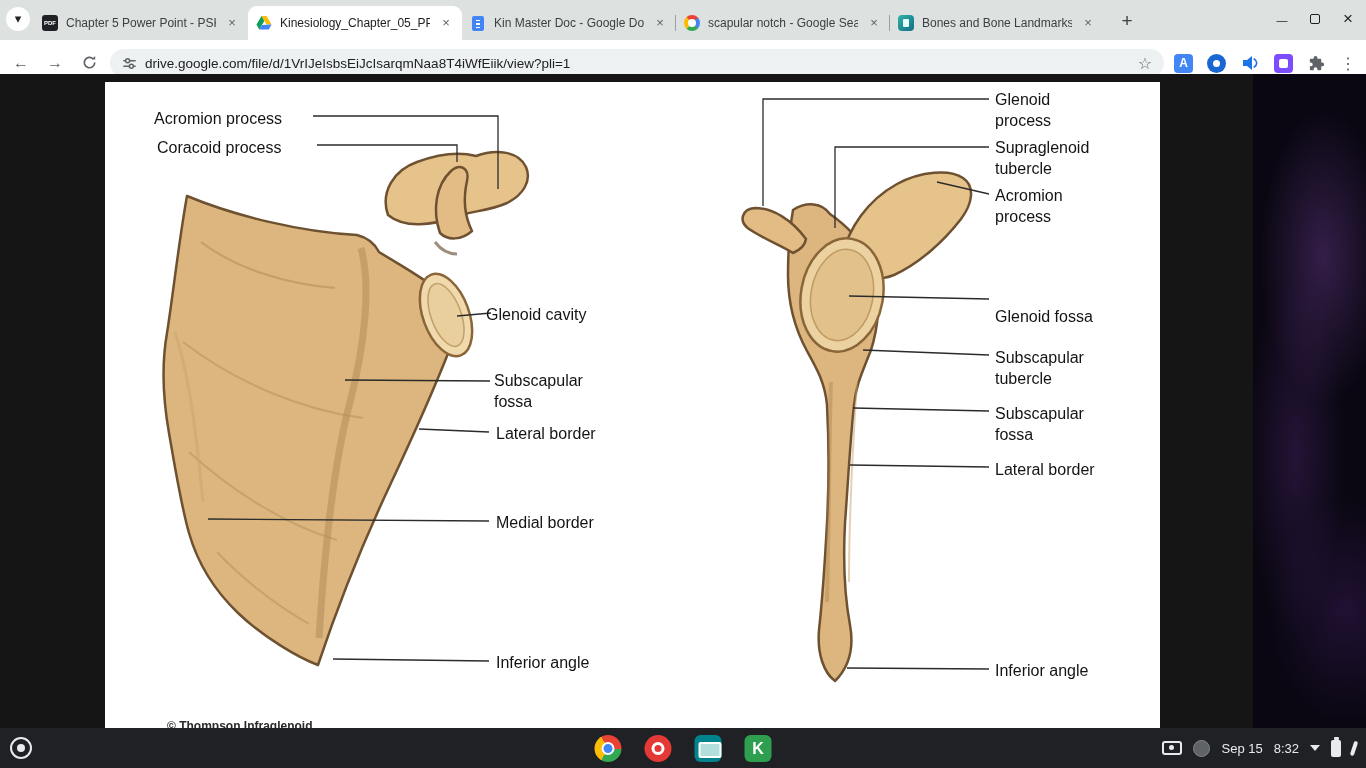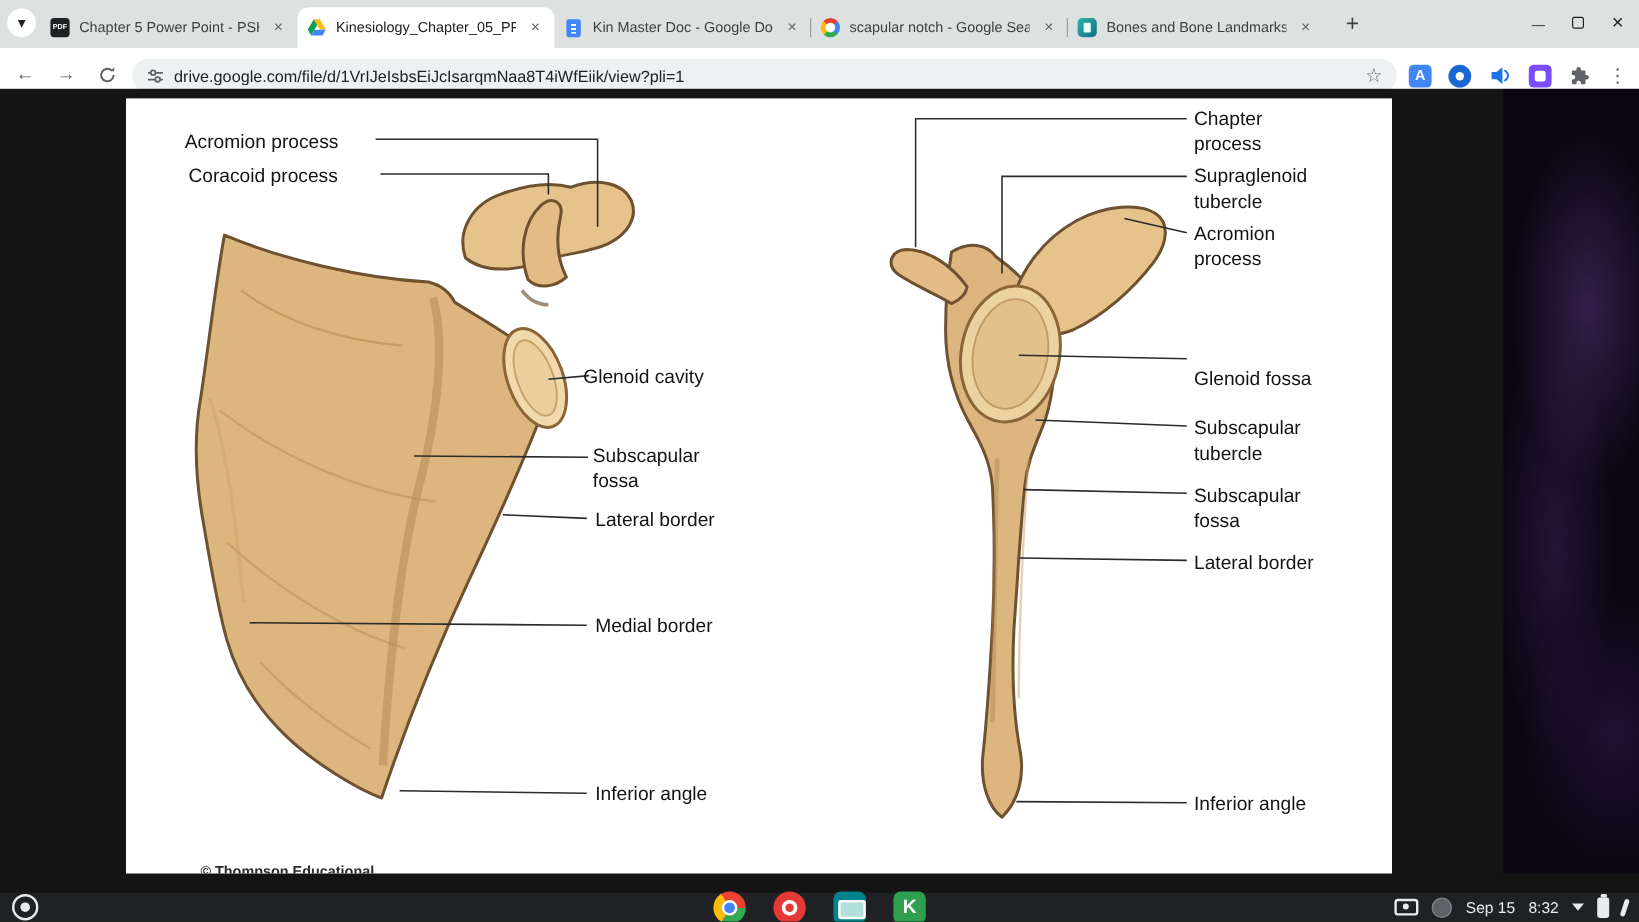--- a/index.html
+++ b/index.html
@@ -70,21 +70,21 @@
     radial-gradient(90px 210px at 62% 28%,rgba(150,85,200,.30),transparent 70%),
     radial-gradient(70px 260px at 38% 58%,rgba(120,60,170,.24),transparent 70%),
     radial-gradient(110px 160px at 82% 82%,rgba(95,45,145,.26),transparent 70%),
     #0a0712}
   .page{position:absolute;left:105px;top:8px;width:1055px;height:648px;background:#fff;overflow:hidden}
   .page svg{position:absolute;left:0;top:0}
   .lbl{position:absolute;font-size:16px;color:#141414;line-height:1.32;white-space:pre-line}
   .credit{position:absolute;left:62px;top:637px;font-size:12px;font-weight:bold;color:#2a2a2a}
 
   
-  .shelf{position:absolute;left:0;right:0;bottom:0;height:24px;background:#202124;
+  .shelf{position:absolute;left:0;right:0;bottom:0;height:40px;background:#202124;
     display:flex;align-items:center}
   .launcher{margin-left:10px;width:22px;height:22px;border:2px solid #e8eaed;border-radius:50%;position:relative}
   .launcher::after{content:"";position:absolute;inset:5px;background:#e8eaed;border-radius:50%}
   .dock{position:absolute;left:50%;transform:translateX(-50%);display:flex;gap:23px;align-items:center}
   .chrome-ball{width:27px;height:27px;border-radius:50%;position:relative;
     background:conic-gradient(from -30deg,#ea4335 0 120deg,#34a853 0 240deg,#fbbc05 0 360deg)}
   .chrome-ball::before{content:"";position:absolute;inset:7px;background:#4285f4;
     border:2.5px solid #fff;border-radius:50%}
   .red-app{width:27px;height:27px;border-radius:50%;background:#e53935;position:relative}
   .red-app::before{content:"";position:absolute;inset:7px;background:#fff;border-radius:50%}
@@ -255,35 +255,35 @@
 
       <div class="lbl" style="left:49px;top:26px">Acromion process</div>
       <div class="lbl" style="left:52px;top:55px">Coracoid process</div>
       <div class="lbl" style="left:381px;top:222px">Glenoid cavity</div>
       <div class="lbl" style="left:389px;top:288px">Subscapular
 fossa</div>
       <div class="lbl" style="left:391px;top:341px">Lateral border</div>
       <div class="lbl" style="left:391px;top:430px">Medial border</div>
       <div class="lbl" style="left:391px;top:570px">Inferior angle</div>
 
-      <div class="lbl" style="left:890px;top:7px">Chapter
+      <div class="lbl" style="left:890px;top:7px">Glenoid
 process</div>
       <div class="lbl" style="left:890px;top:55px">Supraglenoid
 tubercle</div>
       <div class="lbl" style="left:890px;top:103px">Acromion
 process</div>
       <div class="lbl" style="left:890px;top:224px">Glenoid fossa</div>
       <div class="lbl" style="left:890px;top:265px">Subscapular
 tubercle</div>
       <div class="lbl" style="left:890px;top:321px">Subscapular
 fossa</div>
       <div class="lbl" style="left:890px;top:377px">Lateral border</div>
       <div class="lbl" style="left:890px;top:578px">Inferior angle</div>
 
-      <div class="credit">© Thompson Educational</div>
+      <div class="credit">© Thompson Infraglenoid</div>
     </div>
   </div>
 
   <div class="shelf">
     <div class="launcher"></div>
     <div class="dock">
       <div class="chrome-ball"></div>
       <div class="red-app"></div>
       <div class="teal-app"></div>
       <div class="kami-app"></div>

